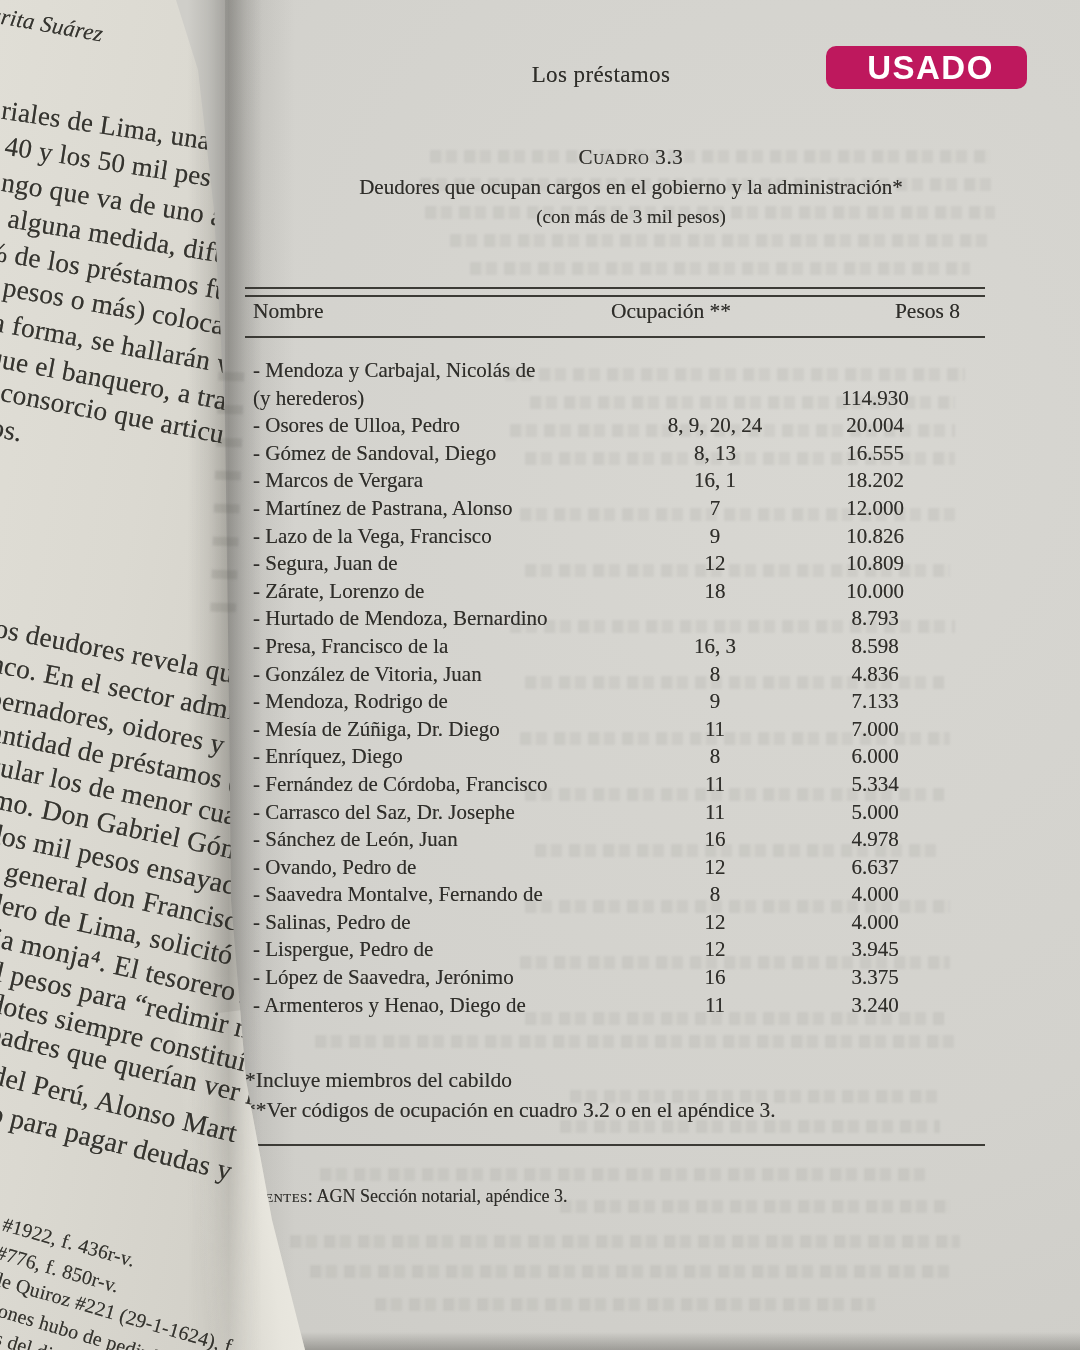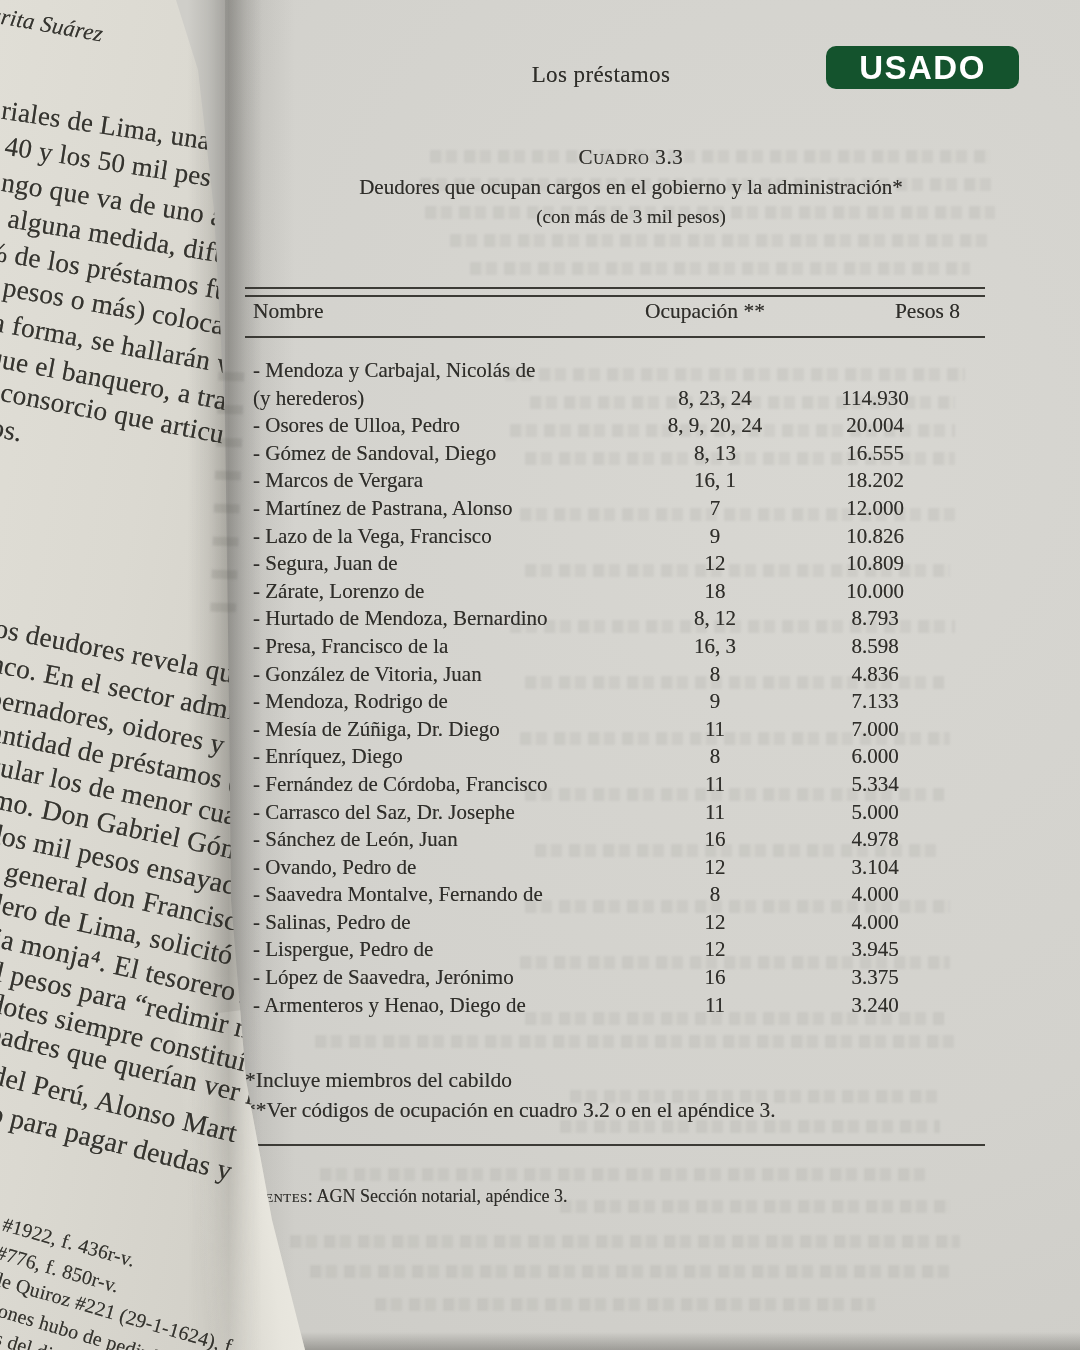--- a/index.html
+++ b/index.html
@@ -56,21 +56,21 @@
   .title-block div{position:absolute;left:36px;width:740px;text-align:center;}
   .t-line1{top:145px;font-size:21px;font-variant:small-caps;letter-spacing:.6px;}
   .t-line2{top:175px;font-size:21px;}
   .t-line3{top:206px;font-size:19px;}
   .rule{position:absolute;left:20px;width:740px;}
   .rule-double{top:287px;height:6px;border-top:2.2px solid #3c3b36;border-bottom:2.2px solid #3c3b36;}
   .rule-mid{top:336px;border-top:2.6px solid #3c3b36;}
   .rule-bottom{top:1144px;border-top:2.2px solid #3c3b36;}
   .thead{position:absolute;left:20px;top:299px;width:740px;height:31px;font-size:21.5px;}
   .thead .h-name{position:absolute;left:8px;}
-  .thead .h-ocup{position:absolute;left:350px;width:220px;text-align:center;}
+  .thead .h-ocup{position:absolute;left:366px;width:220px;text-align:left;}
   .thead .h-pesos{position:absolute;right:25px;width:170px;text-align:right;}
   .tbody{position:absolute;left:20px;top:357px;width:740px;font-size:21px;}
   .trow{position:relative;width:100%;height:27.6px;line-height:27.6px;}
   .trow.two-line{height:55.2px;}
   .c-name{position:absolute;left:8px;top:0;white-space:nowrap;}
   .c-ocup{position:absolute;left:360px;width:220px;bottom:0;text-align:center;line-height:27.6px;}
   .c-pesos{position:absolute;right:25px;width:170px;bottom:0;text-align:center;line-height:27.6px;}
   .footnotes{position:absolute;left:20px;top:1066px;width:740px;font-size:21.5px;line-height:29.5px;}
   .sources{position:absolute;left:20px;top:1186px;width:740px;font-size:18px;}
   .sc{font-variant:small-caps;letter-spacing:.4px;}
@@ -180,21 +180,20 @@
   </div>
 
   <div class="rule rule-mid"></div>
 
   <div class="tbody page-text" id="table-rows">
       <div class="trow two-line">
         <div class="c-name">
           <div>- Mendoza y Carbajal, Nicolás de</div>
           <div>(y herederos)</div>
         </div>
-        <div class="c-ocup">8, 23, 24</div>
         <div class="c-pesos">114.930</div>
       </div>
       <div class="trow">
         <div class="c-name">
           <div>- Osores de Ulloa, Pedro</div>
         </div>
         <div class="c-ocup">8, 9, 20, 24</div>
         <div class="c-pesos">20.004</div>
       </div>
       <div class="trow">
@@ -236,21 +235,20 @@
         <div class="c-name">
           <div>- Zárate, Lorenzo de</div>
         </div>
         <div class="c-ocup">18</div>
         <div class="c-pesos">10.000</div>
       </div>
       <div class="trow">
         <div class="c-name">
           <div>- Hurtado de Mendoza, Bernardino</div>
         </div>
-        <div class="c-ocup">8, 12</div>
         <div class="c-pesos">8.793</div>
       </div>
       <div class="trow">
         <div class="c-name">
           <div>- Presa, Francisco de la</div>
         </div>
         <div class="c-ocup">16, 3</div>
         <div class="c-pesos">8.598</div>
       </div>
       <div class="trow">
@@ -300,21 +298,21 @@
           <div>- Sánchez de León, Juan</div>
         </div>
         <div class="c-ocup">16</div>
         <div class="c-pesos">4.978</div>
       </div>
       <div class="trow">
         <div class="c-name">
           <div>- Ovando, Pedro de</div>
         </div>
         <div class="c-ocup">12</div>
-        <div class="c-pesos">3.104</div>
+        <div class="c-pesos">6.637</div>
       </div>
       <div class="trow">
         <div class="c-name">
           <div>- Saavedra Montalve, Fernando de</div>
         </div>
         <div class="c-ocup">8</div>
         <div class="c-pesos">4.000</div>
       </div>
       <div class="trow">
         <div class="c-name">
@@ -353,13 +351,13 @@
 
   <div class="rule rule-bottom"></div>
 
   <div class="sources page-text">
     <span class="sc">Fuentes:</span><span> AGN Sección notarial, apéndice 3.</span>
   </div>
 
   <div class="rp-bottom-shade"></div>
 </div>
 
-<div class="badge" style="background: #14532d; color: rgb(255, 255, 255);">USADO</div>
+<div class="badge" style="background: #be185d; color: rgb(255, 255, 255); padding-left: 8px;">USADO</div>
 
 </body></html>

